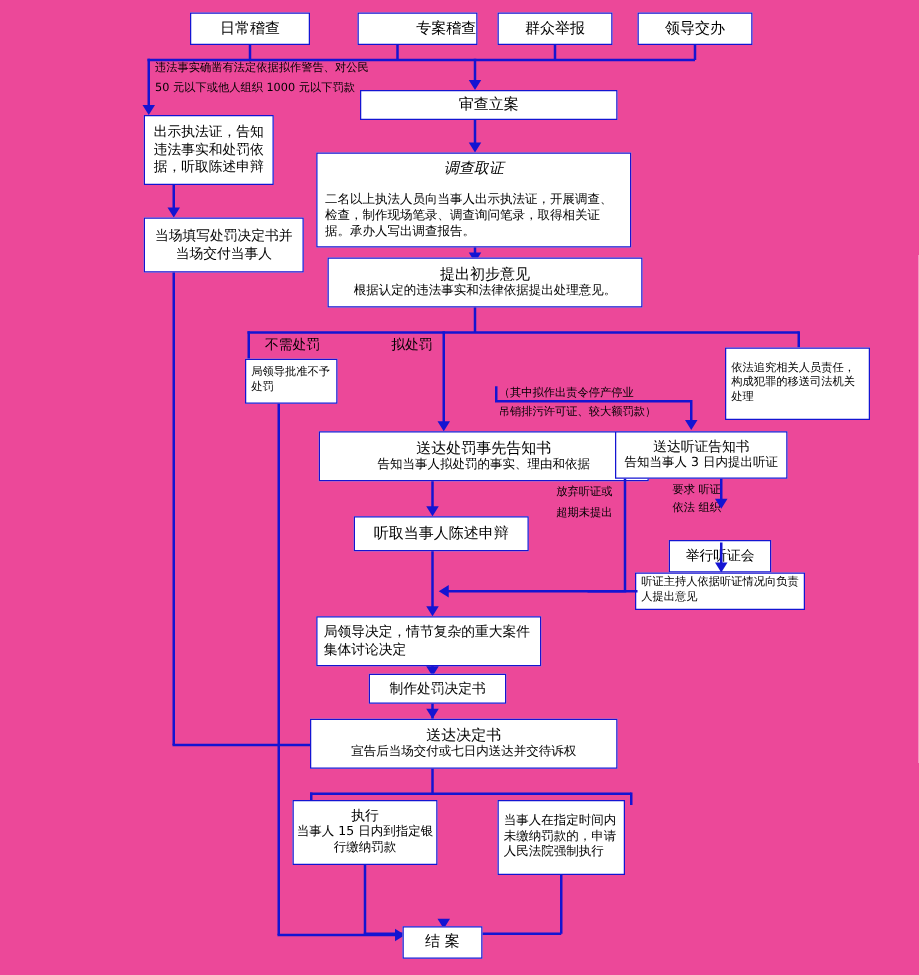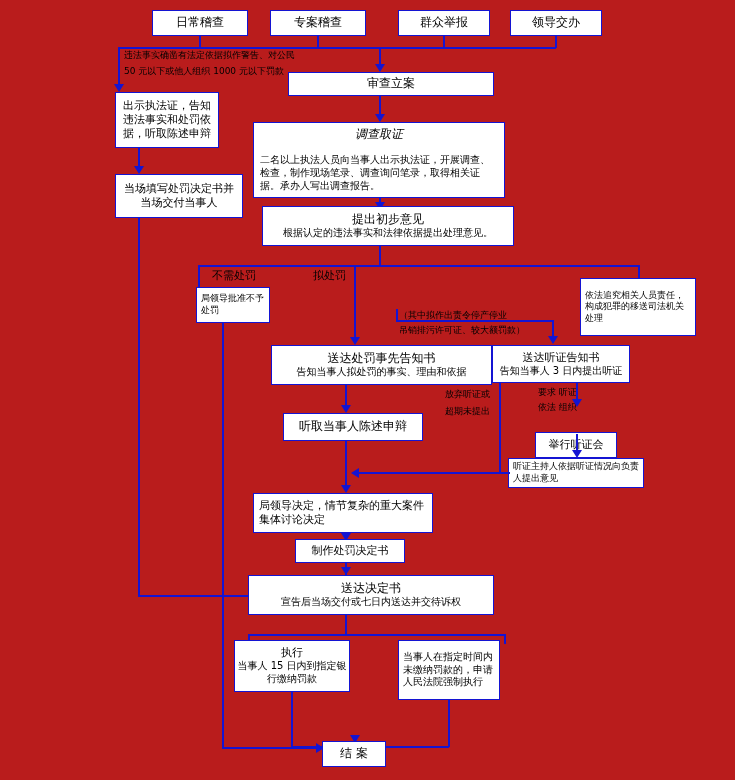--- a/index.html
+++ b/index.html
@@ -1,17 +1,17 @@
 <!DOCTYPE html>
 <html><head>
 <meta charset="utf-8">
 <style>
   html,body{margin:0;padding:0;background:#ffffff;}
   body{font-family:"DejaVu Sans","Liberation Sans",sans-serif;}
-  #canvas{position:relative;width:735px;height:780px;overflow:hidden;background:#b91c1c;}
+  #canvas{position:relative;width:735px;height:780px;overflow:hidden;background:#ec4899;}
   .box{position:absolute;border:1.5px solid #1414d2;box-sizing:border-box;background:#fff;
        color:#000;text-align:center;display:flex;flex-direction:column;justify-content:center;
        align-items:center;line-height:1.28;}
   .box .t{font-weight:normal;}
   .box .s{font-size:10px;}
   .note{position:absolute;color:#000;font-size:9px;line-height:1.45;white-space:nowrap;}
   .ln{position:absolute;background:#1414d2;}
   .ln.h{height:1.5px;}
   .ln.v{width:1.5px;}
   .ar{position:absolute;width:0;height:0;}
@@ -25,21 +25,21 @@
   .pad{padding:2px 4px;}
 </style>
 </head>
 <body>
 
 <div id="canvas">
 
   <div class="box f12" style="left:152px;top:10px;width:96px;height:26px;">
     <span class="t">日常稽查</span>
   </div>
-  <div class="box f12" style="left:270px;top:10px;width:96px;height:26px;">
+  <div class="box f12" style="left:286px;top:10px;width:96px;height:26px;align-items:flex-end;">
     <span class="t">专案稽查</span>
   </div>
   <div class="box f12" style="left:398px;top:10px;width:92px;height:26px;">
     <span class="t">群众举报</span>
   </div>
   <div class="box f12" style="left:510px;top:10px;width:92px;height:26px;">
     <span class="t">领导交办</span>
   </div>
 
   <div class="ln v" style="left:199px;top:36px;height:12px;"></div>
@@ -128,21 +128,21 @@
     <span>（其中拟作出责令停产停业</span>
   </div>
   <div class="note" style="left:399px;top:324px;">
     <span>吊销排污许可证、较大额罚款）</span>
   </div>
   <div class="ln h" style="left:396px;top:320px;width:157px;"></div>
   <div class="ln v" style="left:552px;top:320px;height:20px;"></div>
   <div class="ar d" style="left:548px;top:336px;"></div>
   <div class="ln v" style="left:396px;top:309px;height:12px;"></div>
 
-  <div class="box" style="left:255px;top:345px;width:221px;height:40px;margin-left:16px;">
+  <div class="box" style="left:255px;top:345px;width:264px;height:40px;">
     <span class="t f12">送达处罚事先告知书</span>
     <span class="s f10">告知当事人拟处罚的事实、理由和依据</span>
   </div>
 
   <div class="box" style="left:492px;top:345px;width:138px;height:38px;">
     <span class="t f11">送达听证告知书</span>
     <span class="s f9">告知当事人 3 日内提出听证</span>
   </div>
 
   <div class="ln v" style="left:345px;top:385px;height:24px;"></div>

